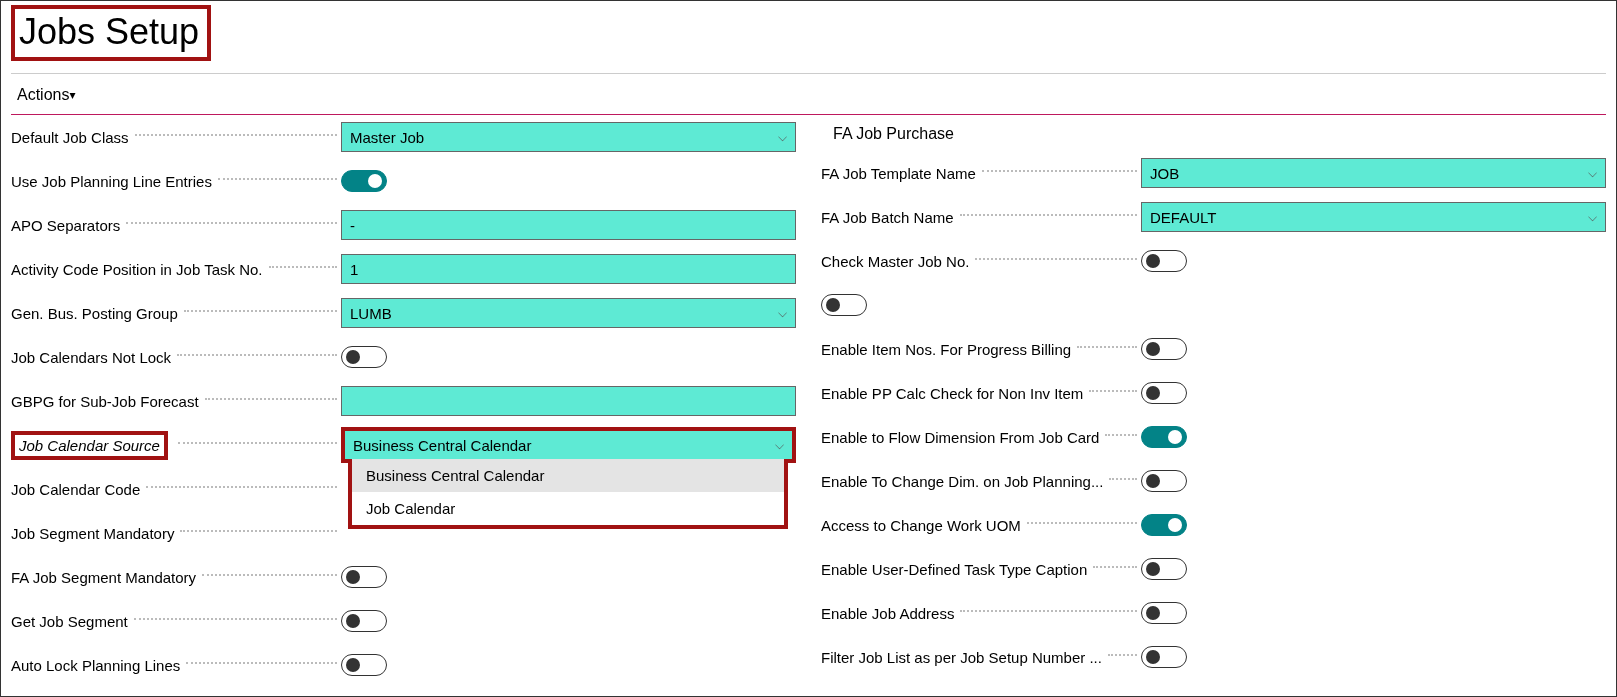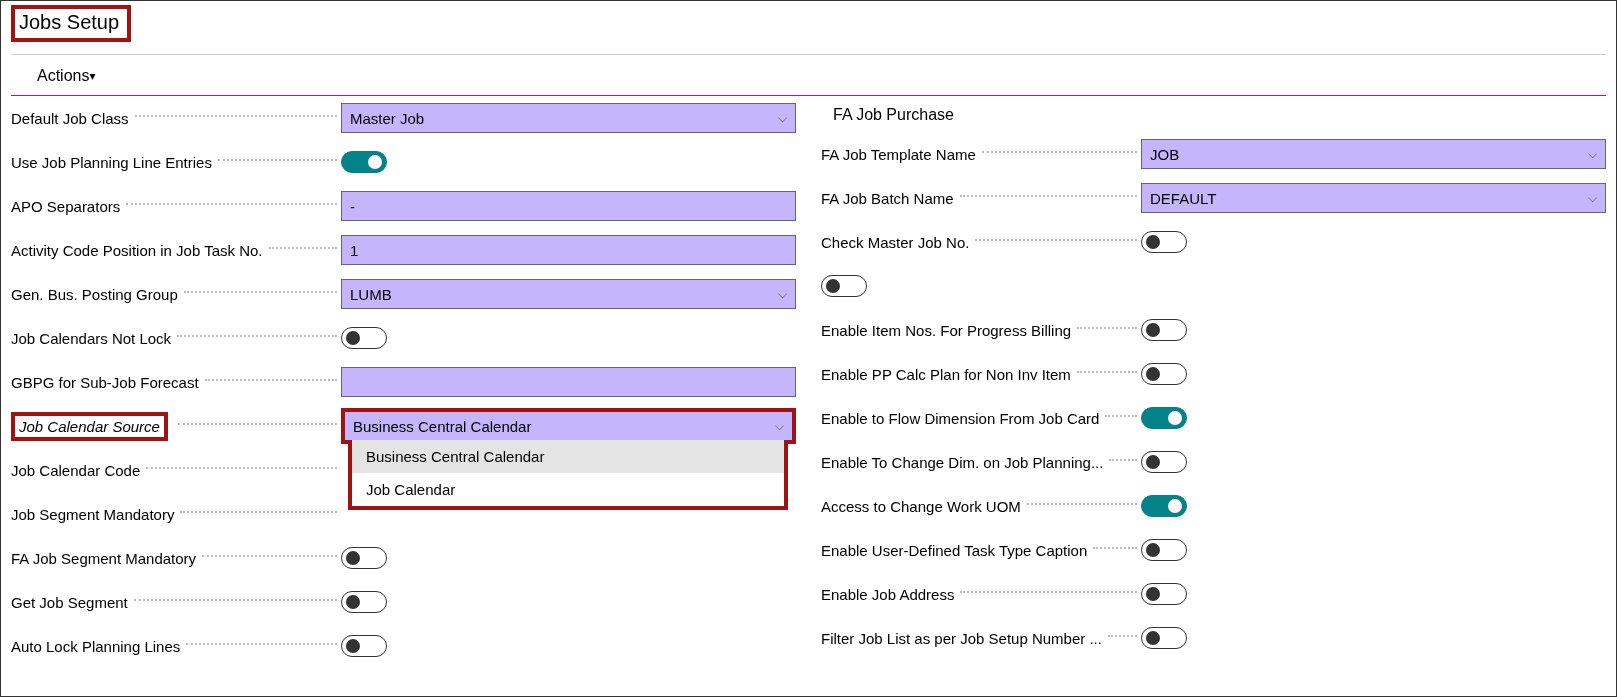--- a/index.html
+++ b/index.html
@@ -17,33 +17,32 @@
     padding: 4px 10px 10px 10px;
     position: relative;
   }
   .title-box {
     border: 4px solid #a11212;
     display: inline-block;
     padding: 2px 8px 4px 4px;
     margin-bottom: 6px;
   }
   .title-text {
-    font-size: 20px;
+    font-size: 36px;
     font-weight: 400;
   }
   .hr {
     border-top: 1px solid #ccc;
     margin: 6px 0 8px 0;
   }
   .actions-row {
     display: flex;
     align-items: center;
     padding: 4px 6px 10px 6px;
     font-size: 16px;
-    margin-left: 20px;
   }
   .chev { font-size: 12px; }
   .content {
     display: flex;
     gap: 25px;
     border-top: 1px solid #be185d;
     padding-top: 0;
   }
   .col {
     flex: 1;
@@ -80,21 +79,21 @@
     display: flex;
     align-items: center;
   }
   .select, .text-input {
     width: 100%;
     height: 30px;
     border: 1px solid #666;
     padding: 2px 8px;
     font-size: 15px;
     font-family: inherit;
-    background: #c4b5fd;
+    background: #5eead4;
     display: flex;
     align-items: center;
     justify-content: space-between;
   }
   .select .caret {
     font-size: 12px;
     color: #555;
   }
   .select.boxed {
     border: 4px solid #a11212;
@@ -394,21 +393,21 @@
           </div>
         <div class="ctrl">
             <div class="toggle">
               <div class="knob"></div>
             </div>
           </div>
       </div>
 
       <div class="row">
         <div class="label-wrap">
-            <span>Enable PP Calc Plan for Non Inv Item</span>
+            <span>Enable PP Calc Check for Non Inv Item</span>
             <span class="dots"></span>
           </div>
         <div class="ctrl">
             <div class="toggle">
               <div class="knob"></div>
             </div>
           </div>
       </div>
 
       <div class="row">

